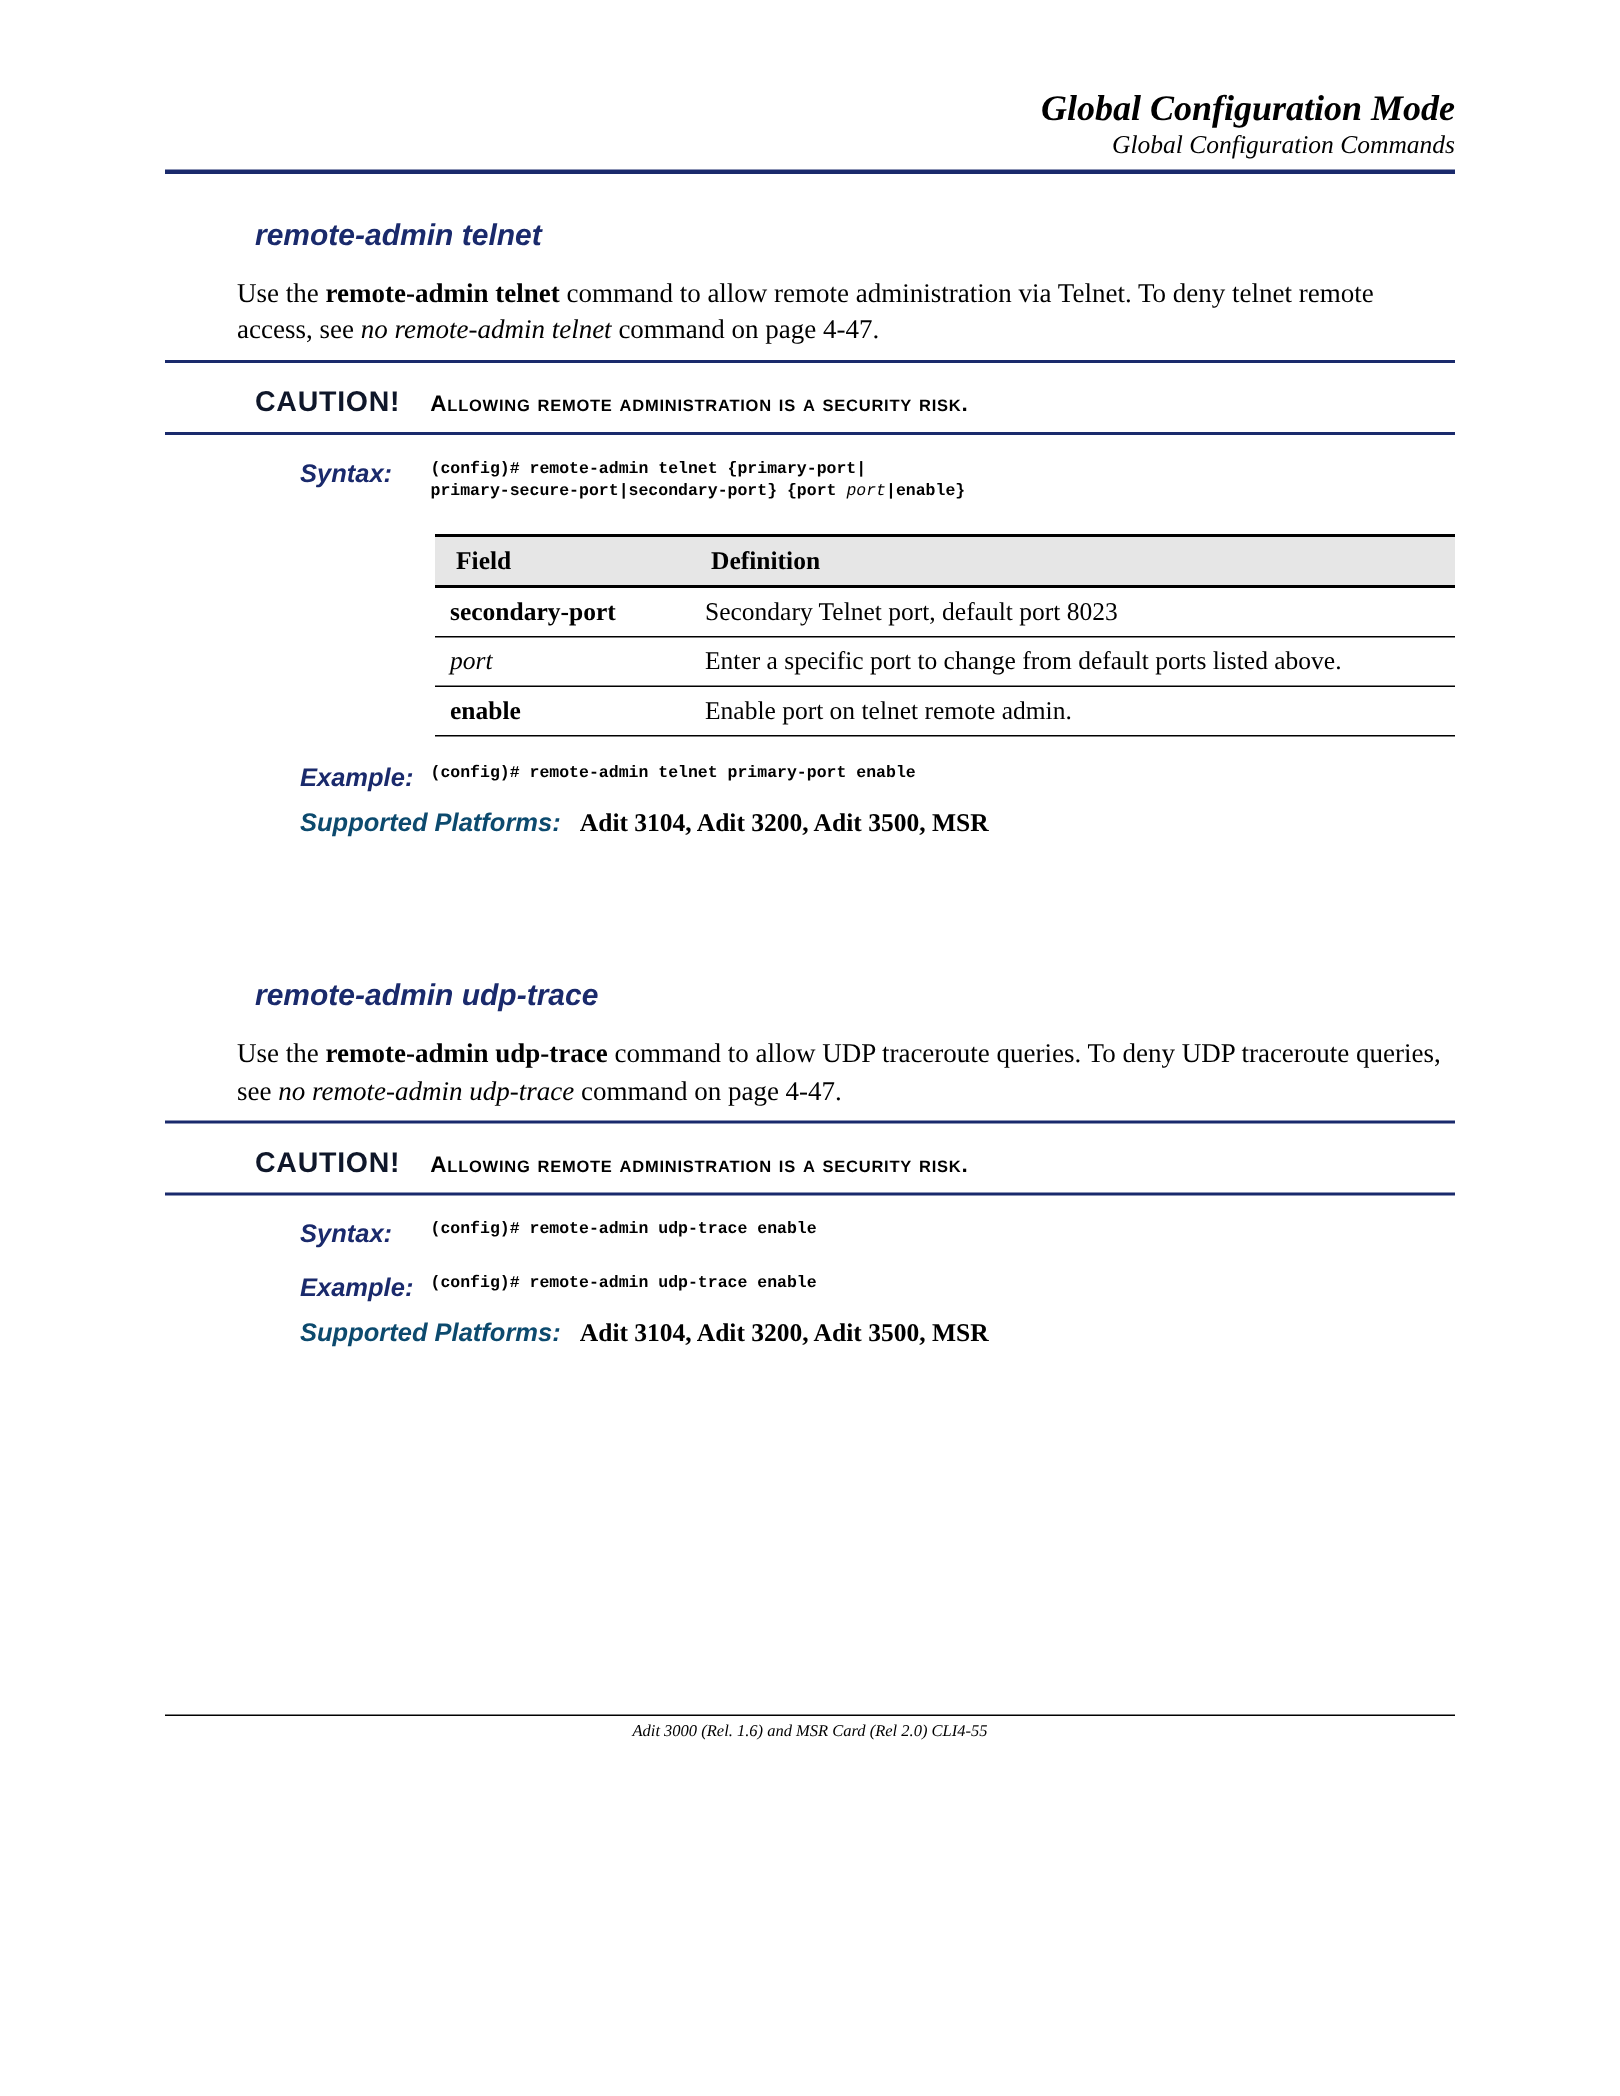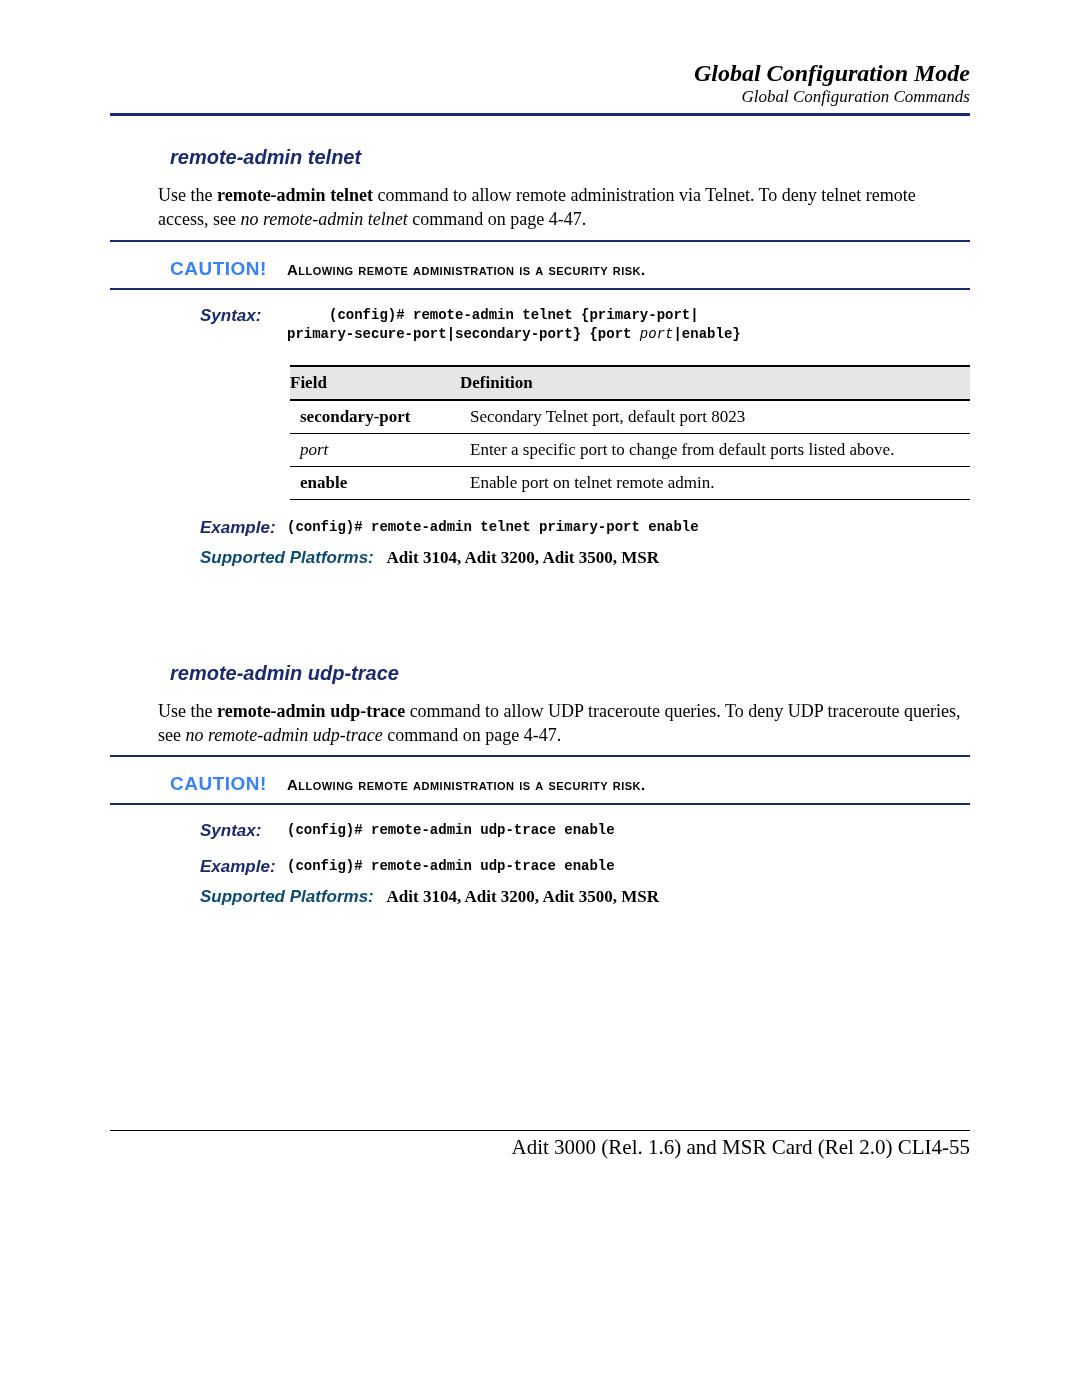--- a/index.html
+++ b/index.html
@@ -57,21 +57,21 @@
   .italic { font-style: italic; }
   .caution-row {
     margin-left: 60px;
     display: flex;
     align-items: baseline;
     column-gap: 20px;
     margin-top: 6px;
     margin-bottom: 2px;
   }
   .caution-label {
-    color: #3b82f6;
+    color: #0f172a;
     font-family: Arial, Helvetica, sans-serif;
     font-weight: bold;
     font-size: 19px;
     letter-spacing: 0.5px;
     white-space: nowrap;
   }
   .caution-text {
     font-family: Arial, Helvetica, sans-serif;
     font-weight: bold;
     font-size: 15px;
@@ -88,43 +88,42 @@
     color: #1a2a6c;
     font-family: Arial, Helvetica, sans-serif;
     font-weight: bold;
     font-style: italic;
     font-size: 17px;
     min-width: 85px;
   }
   .code {
     font-family: "Courier New", Courier, monospace;
     font-weight: bold;
-    font-size: 14px;
+    font-size: 11px;
     line-height: 1.4;
-    text-align: center;
   }
   .code .param {
     font-weight: normal;
     font-style: italic;
   }
   .table-wrap {
     margin-left: 180px;
     margin-top: 20px;
     margin-bottom: 18px;
   }
   table.defs {
     border-collapse: collapse;
     width: 680px;
   }
   table.defs th {
     background: #e6e6e6;
     text-align: left;
     font-weight: bold;
     font-size: 17px;
-    padding: 6px 0;
+    padding: 6px 14px;
     border-top: 2px solid #000;
     border-bottom: 2px solid #000;
   }
   table.defs td {
     font-size: 17px;
     padding: 6px 10px;
     border-bottom: 1px solid #000;
     vertical-align: top;
   }
   table.defs td.fcol {
@@ -161,22 +160,23 @@
     right: 110px;
     bottom: 40px;
   }
   .footer-rule {
     border: 0;
     border-top: 1px solid #000;
     margin-bottom: 4px;
   }
   .footer-row {
     display: flex;
-    justify-content: flex-end;
-    font-size: 21px;
+    justify-content: center;
+    font-style: italic;
+    font-size: 11px;
   }
 </style>
 </head>
 <body>
 
 <div class="page">
 
   <div class="header-right">
     <div class="header-title">Global Configuration Mode</div>
     <div class="header-sub">Global Configuration Commands</div>

